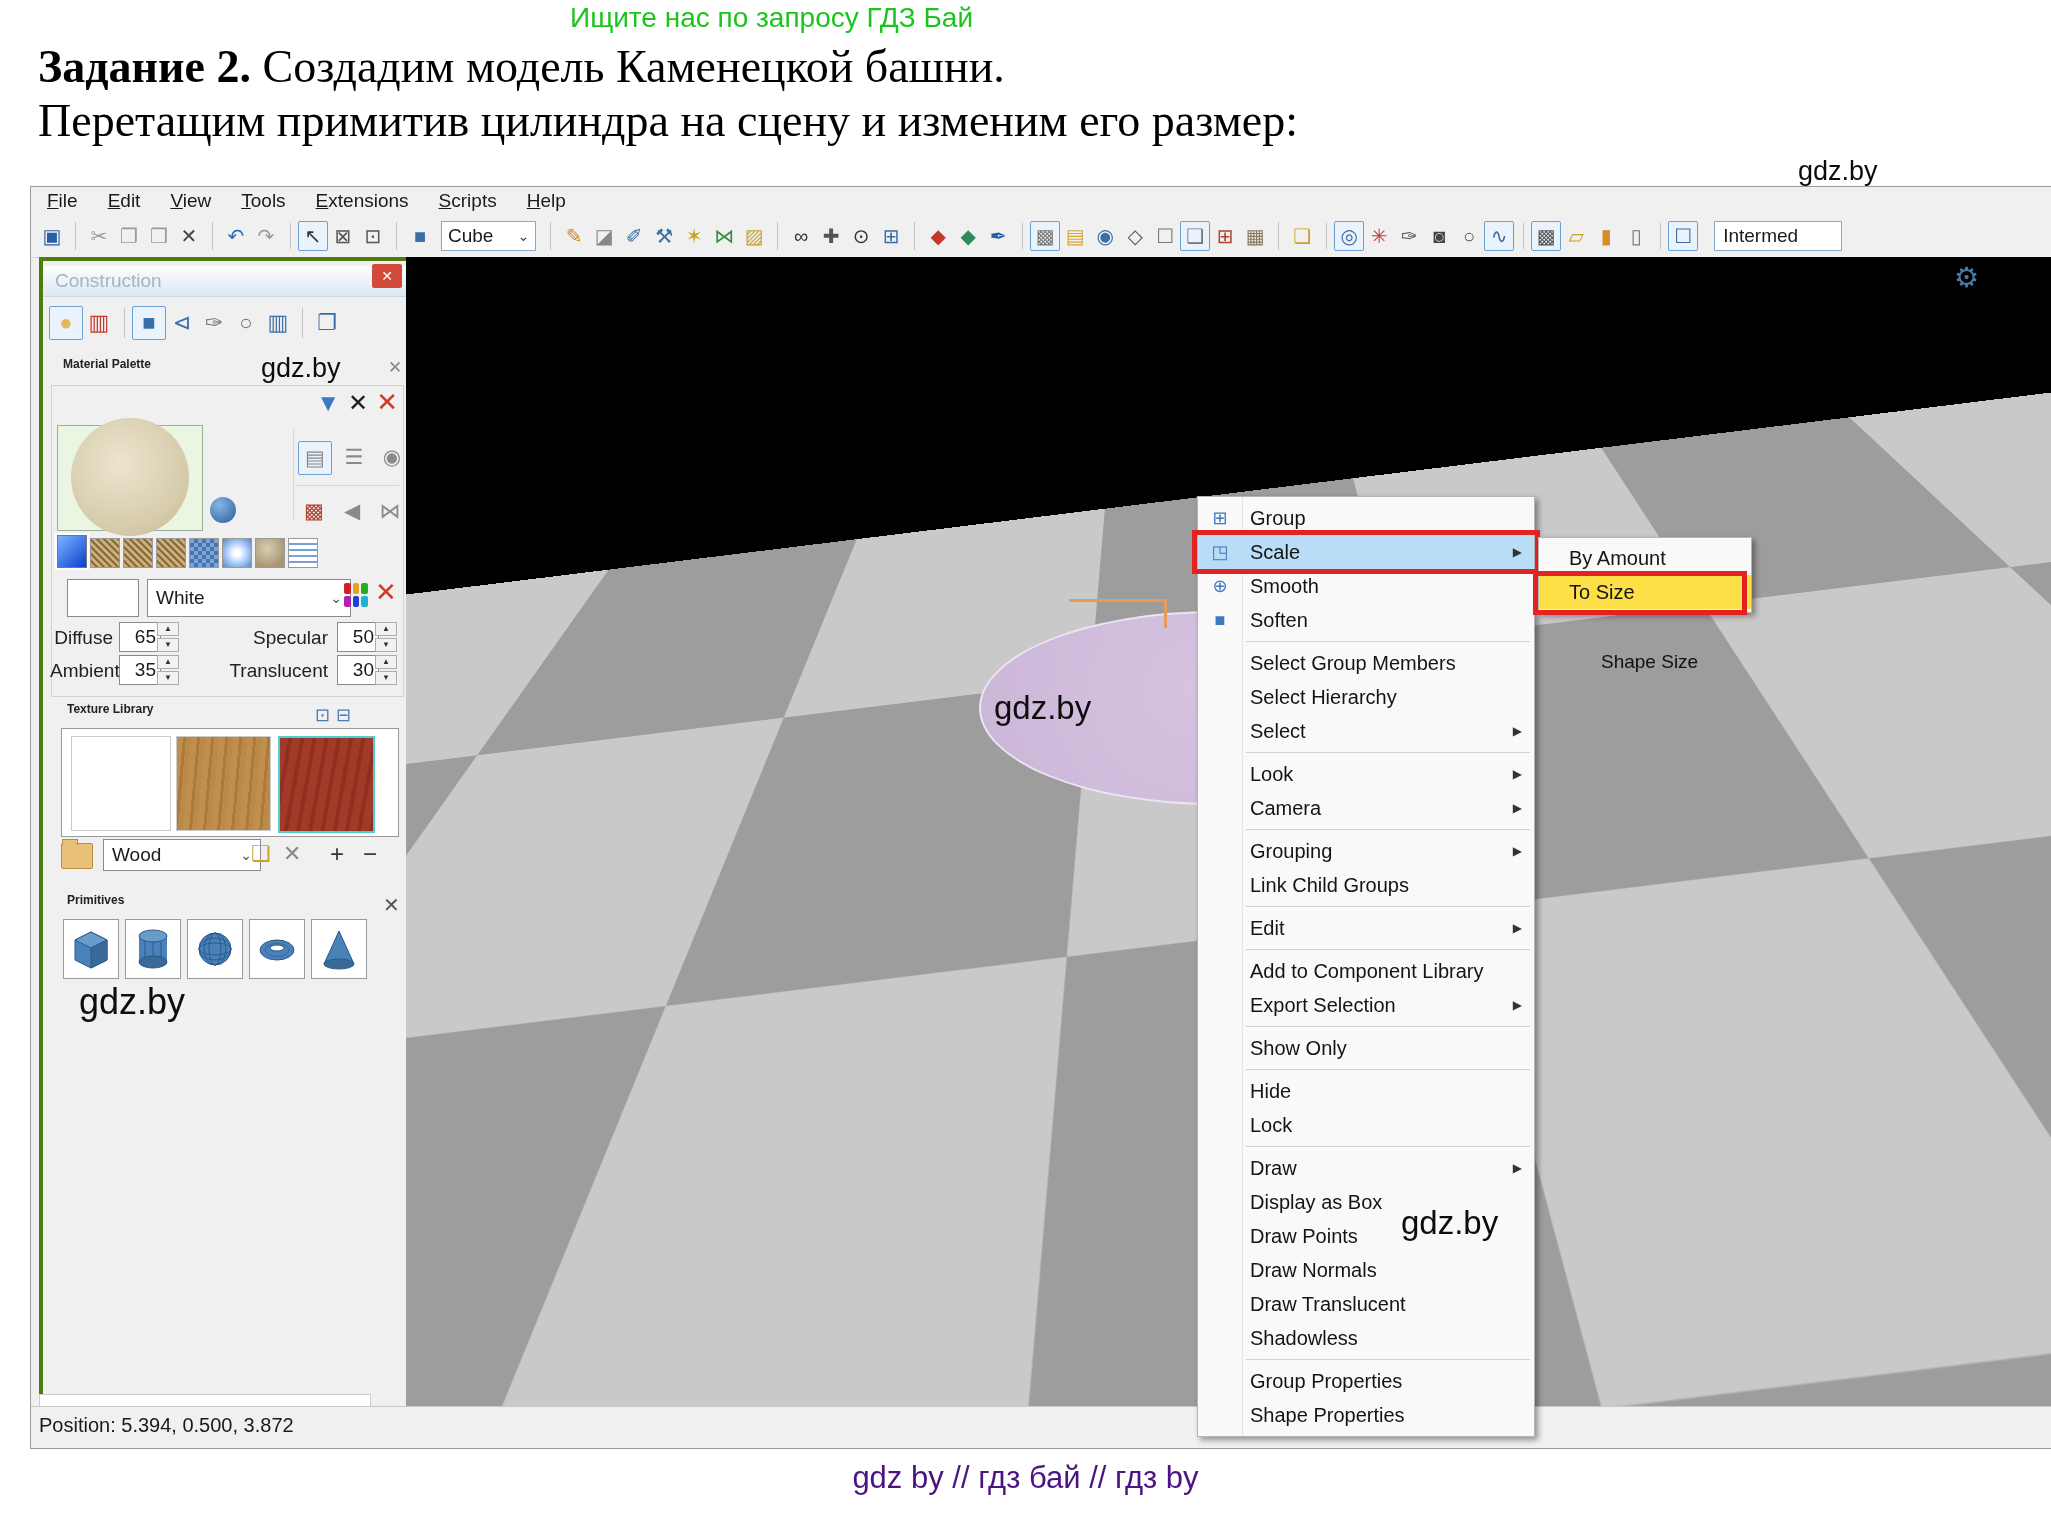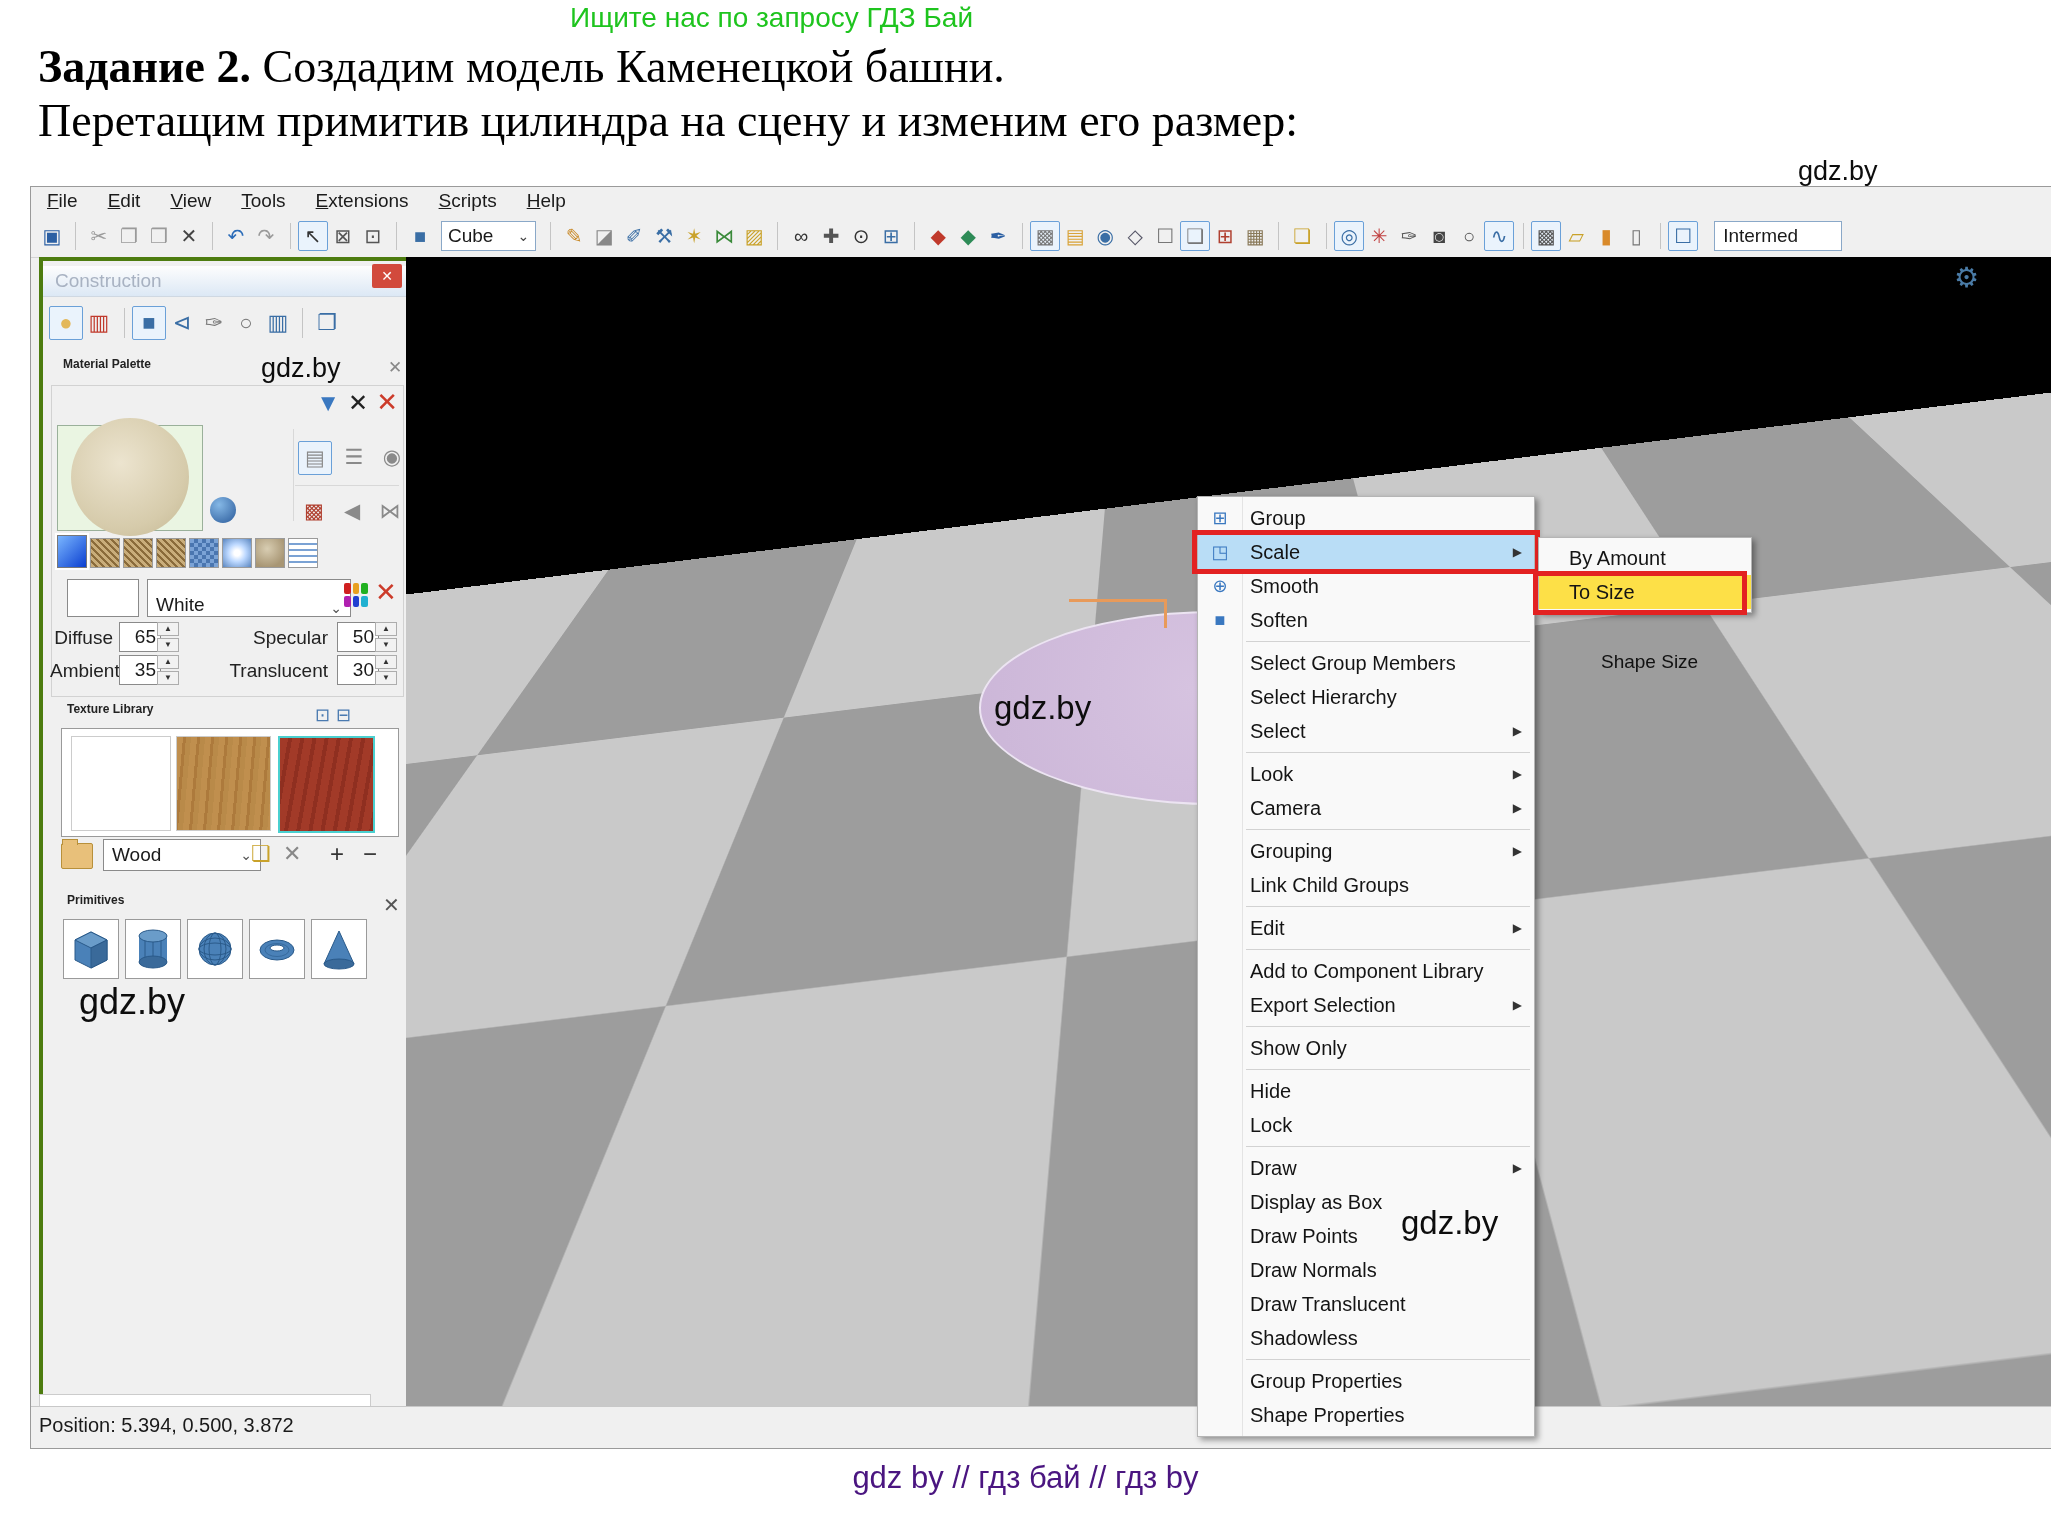--- a/index.html
+++ b/index.html
@@ -77,21 +77,21 @@
   .t-noise{background:repeating-linear-gradient(45deg,#c9ad7a 0 3px,#8a6b3a 3px 5px);}
   .t-dots{background:repeating-conic-gradient(#4a76b0 0% 25%,#7ba3d6 0% 50%);background-size:8px 8px;}
   .t-glow{background:radial-gradient(circle,#fff 15%,#bcd8ff 45%,#5a86c0);}
   .t-sphere{background:radial-gradient(circle at 40% 35%,#d8cdb2,#a89674 75%);}
   .t-list{background:repeating-linear-gradient(0deg,#fff 0 4px,#7aa2d4 4px 6px);}
   .swatch-white{position:absolute;left:24px;top:318px;width:70px;height:36px;background:#fff;
                 border:1px solid #8a8a8a;}
   .dd{background:#fff;border:1px solid #8a8a8a;display:flex;align-items:center;
       padding:0 8px;justify-content:space-between;}
   .dd .chev{font-size:14px;color:#555;}
-  .dd-color{position:absolute;left:104px;top:318px;width:186px;height:36px;align-items:flex-end;}
+  .dd-color{position:absolute;left:104px;top:318px;width:186px;height:36px;}
   .cg-icon{position:absolute;left:301px;top:322px;width:24px;height:24px;display:grid;
            grid-template-columns:1fr 1fr 1fr;gap:2px;}
   .cg-icon span{border-radius:2px;}
   .redx{color:#cc3b2a;font-size:26px;line-height:26px;}
   .mp-redx{position:absolute;left:332px;top:318px;}
   .val-label{position:absolute;font-size:19px;color:#222;text-align:right;}
   .val-box{position:absolute;width:36px;height:28px;background:#fff;border:1px solid #8a8a8a;
            font-size:19px;text-align:right;padding-right:4px;line-height:28px;}
   .spin{position:absolute;width:22px;height:28px;display:flex;flex-direction:column;gap:2px;}
   .spin span{flex:1;background:#f2f2f2;border:1px solid #adadad;font-size:8px;

